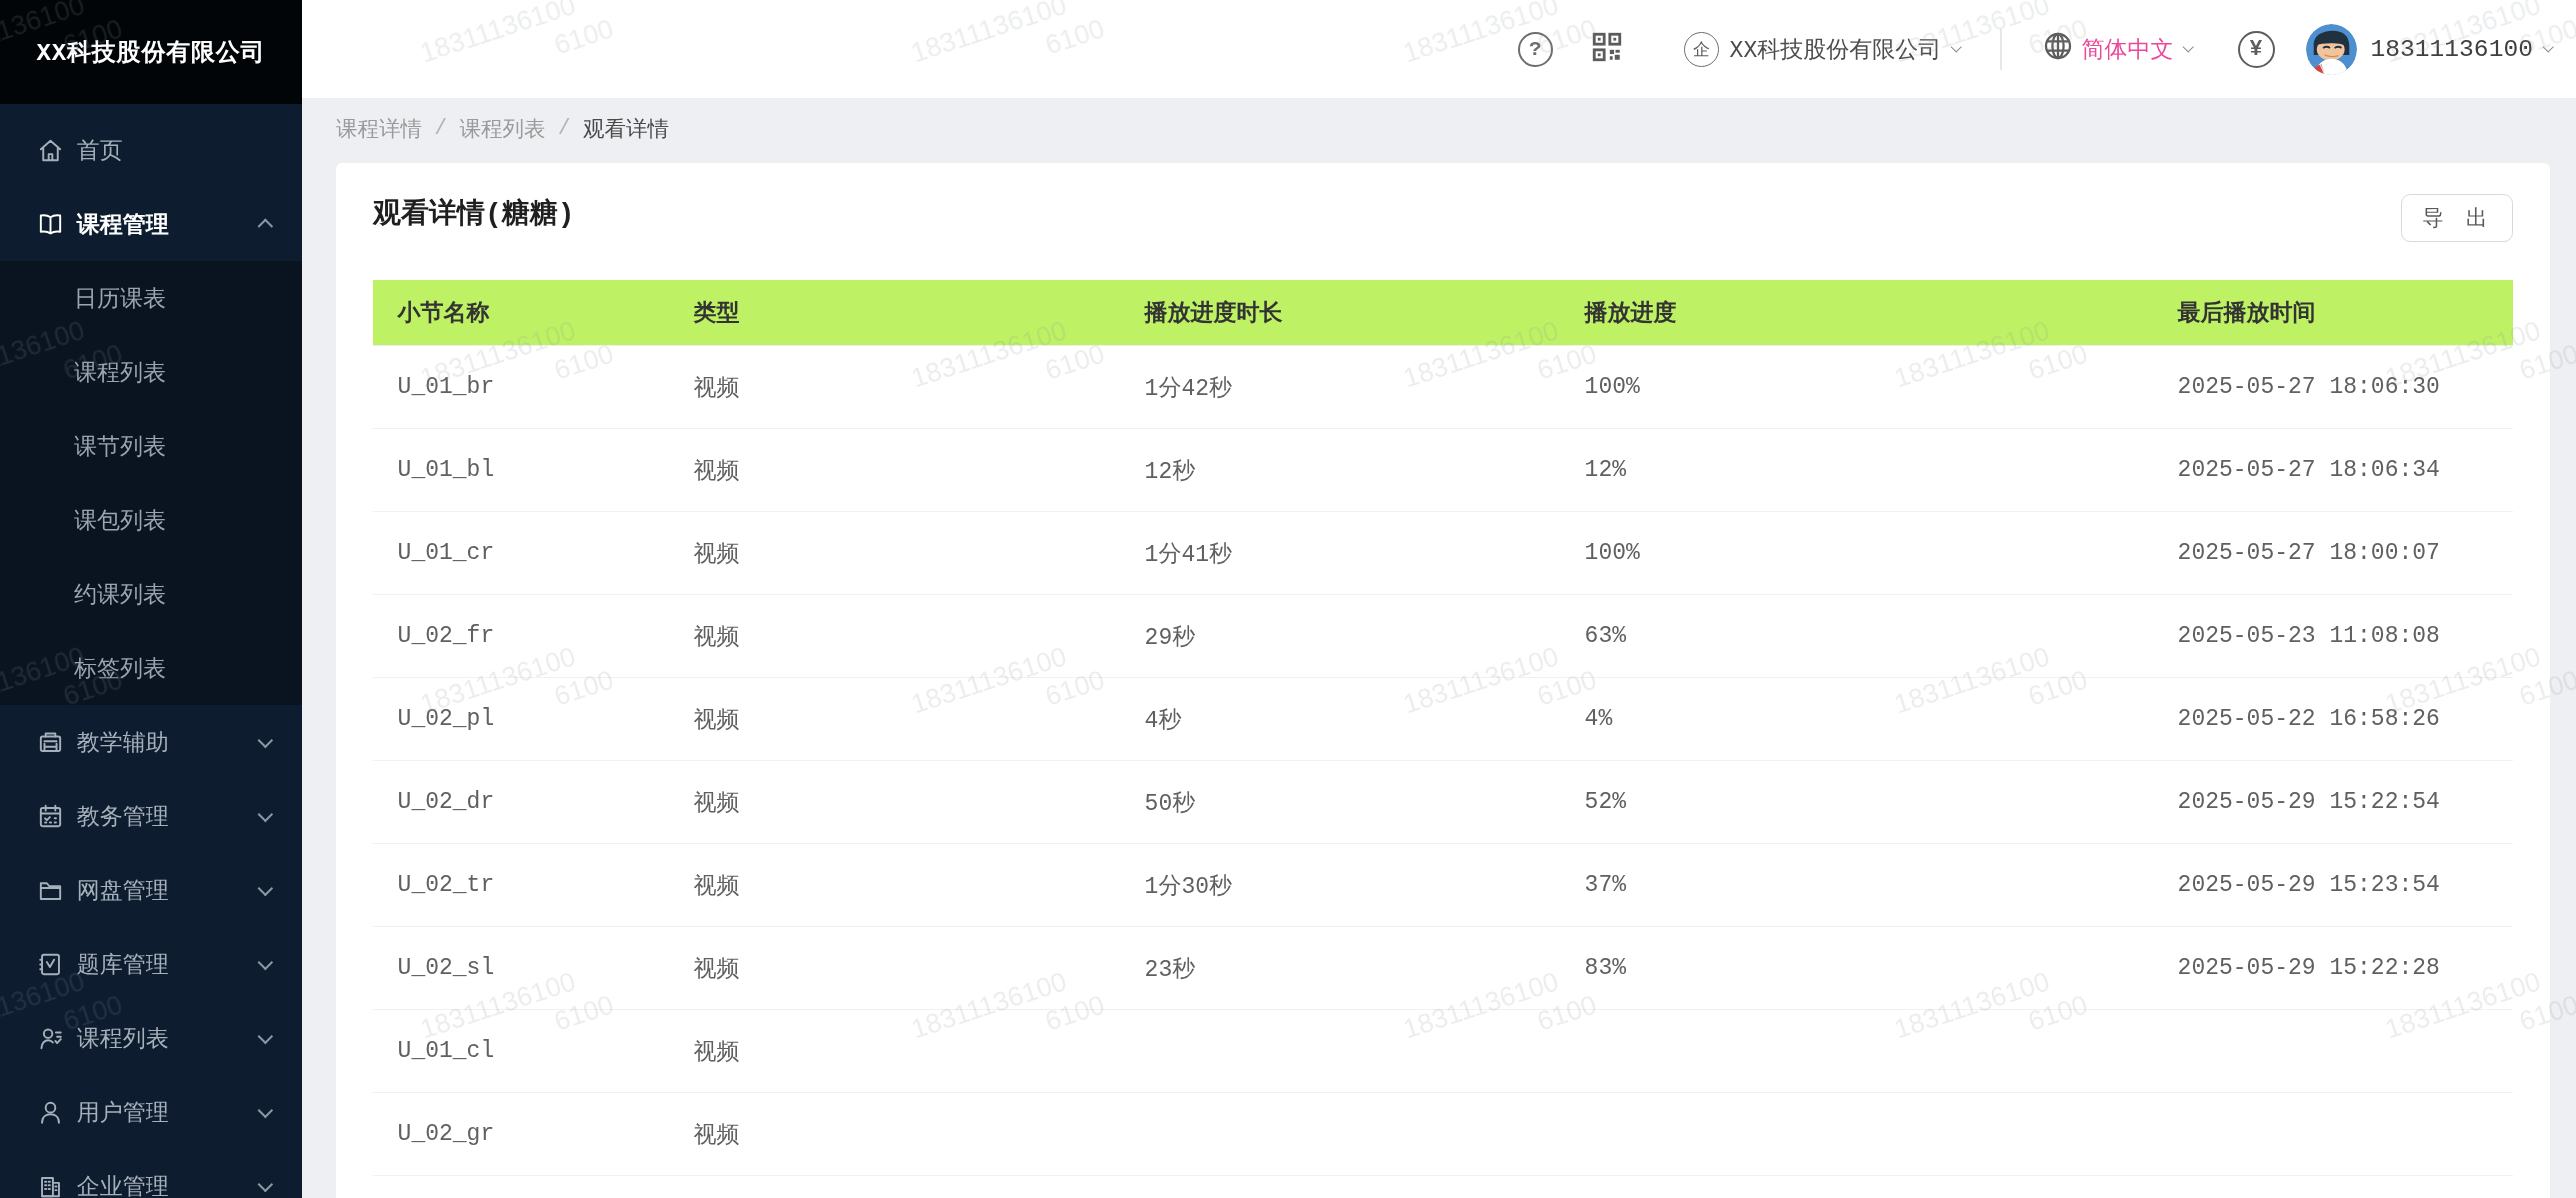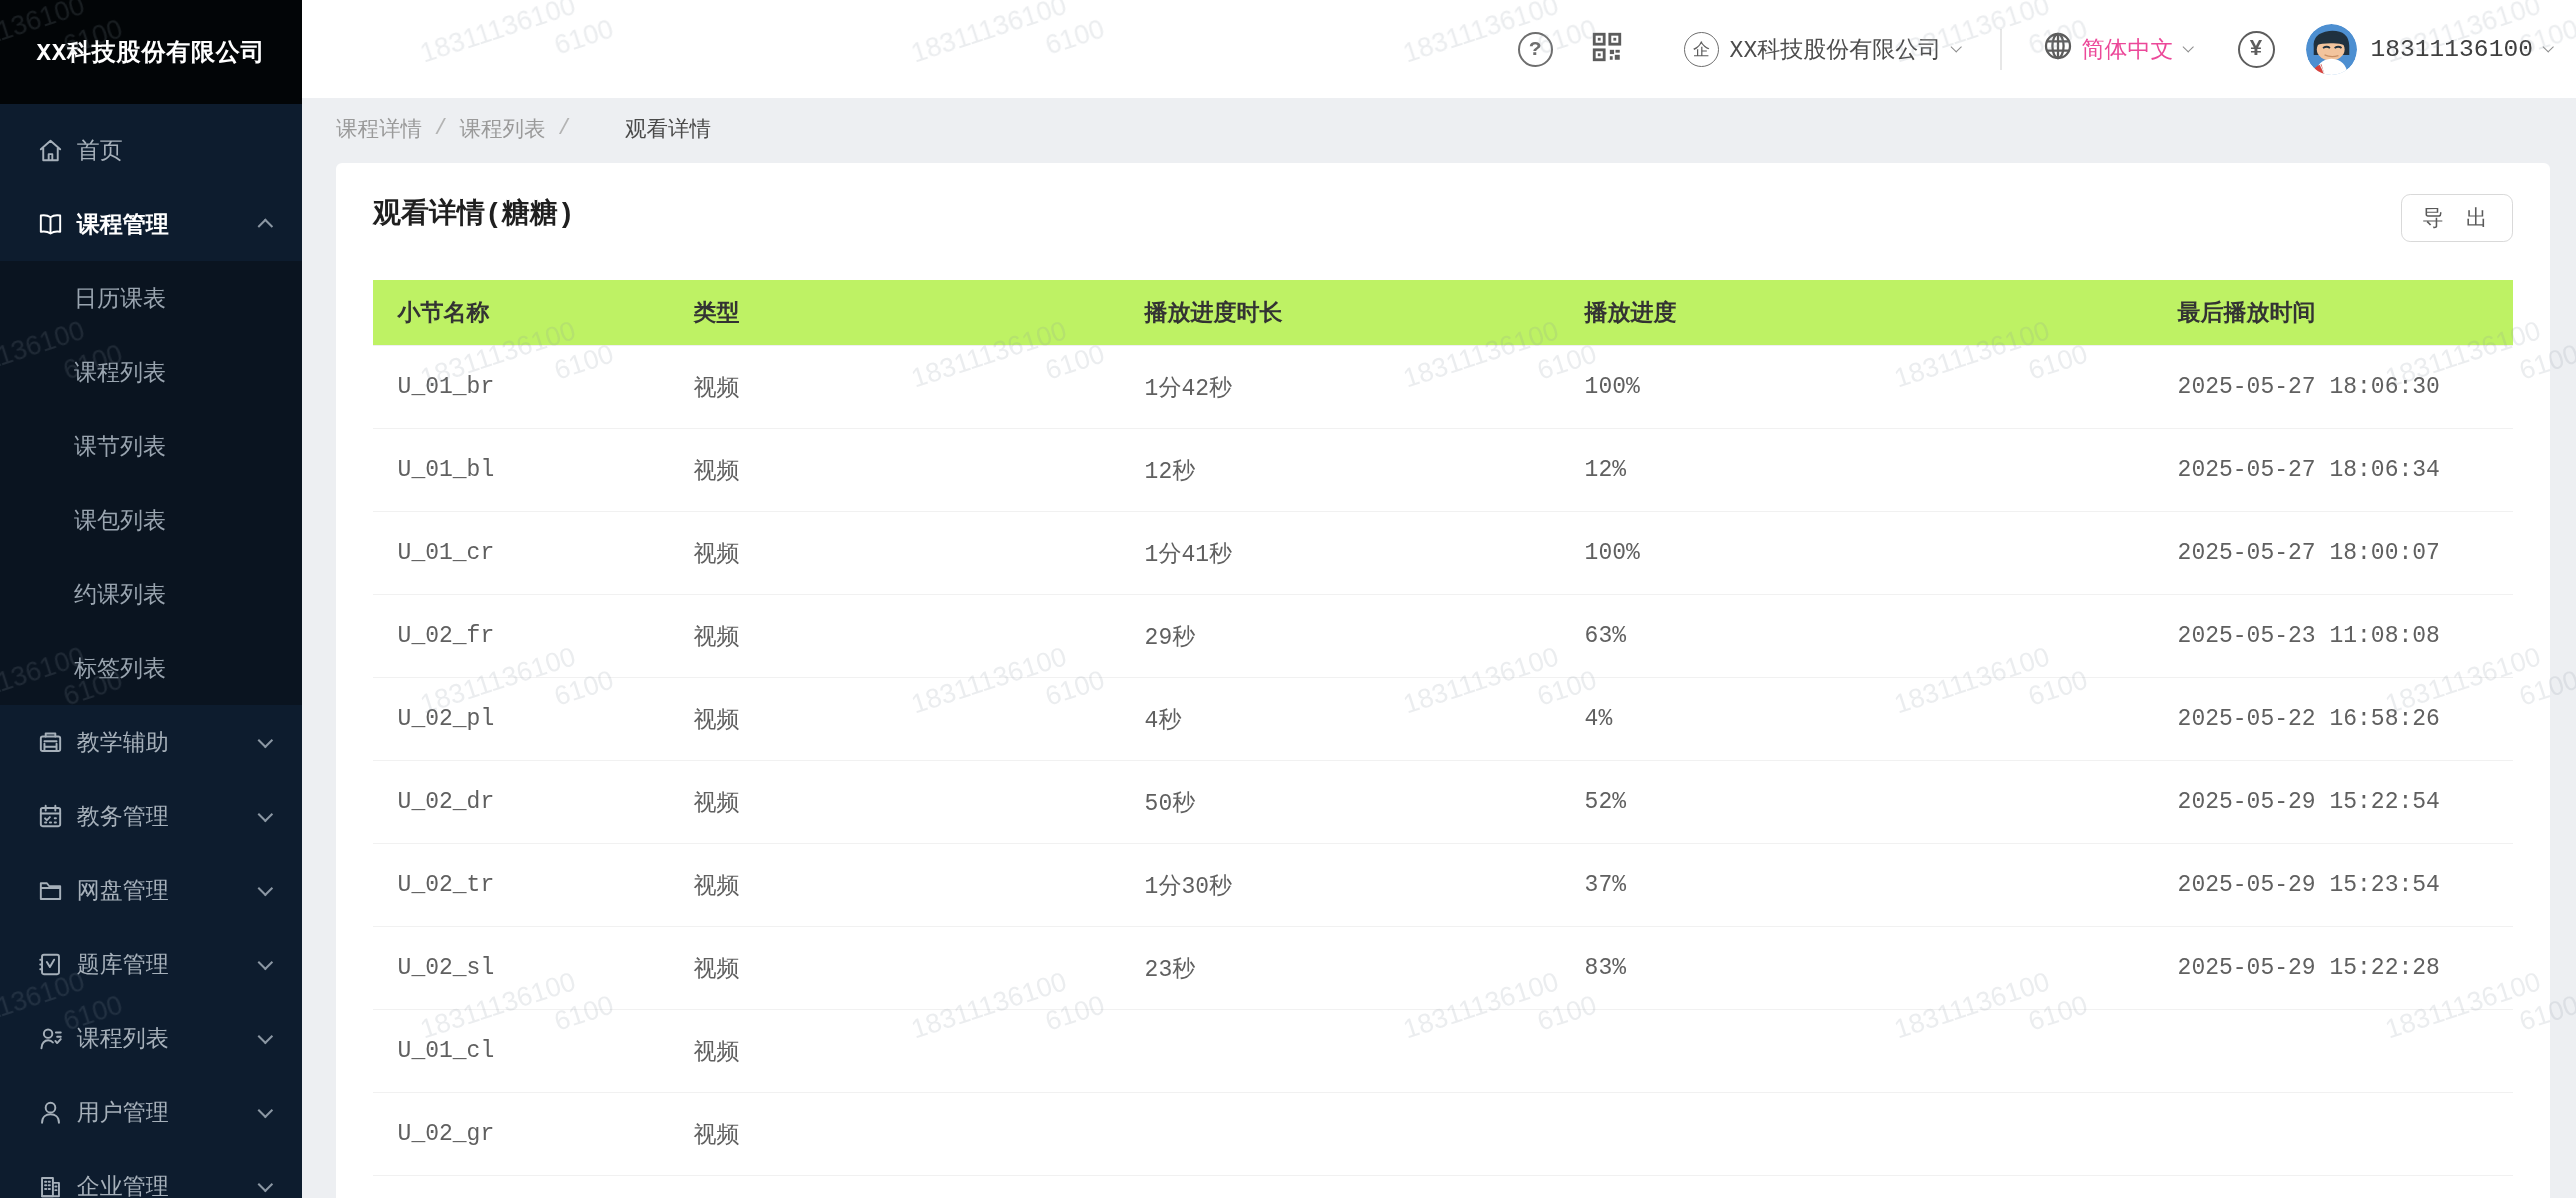--- a/index.html
+++ b/index.html
@@ -50,21 +50,21 @@
   .yen { margin-left:45px; width:37px; height:37px; border:2.7px solid #5d5d5d; border-radius:50%;
     display:flex; align-items:center; justify-content:center; font-size:21.5px; font-weight:700; color:#5d5d5d; }
   .avatar { margin-left:31px; width:51px; height:51px; border-radius:50%; overflow:hidden; flex:0 0 51px; }
   .avatar svg { width:51px; height:51px; display:block; }
   .phone { margin-left:14px; font-size:24.6px; color:#3f3f3f; font-weight:500; }
 
   
   .breadcrumb { height:60px; display:flex; align-items:center; padding-left:34px;
     font-size:21.5px; background:#edeff2; flex:0 0 60px; }
   .bc-item { color:#9a9a9a; }
-  .bc-item.current { color:#4a4a4a;margin-left:42px; }
+  .bc-item.current { color:#4a4a4a; }
   .bc-sep { color:#b3b3b3; margin:0 12.3px; }
 
   
   .content { flex:1; padding:4.6px 28px 0 34px; overflow:hidden; }
   .card { background:#ffffff; border-radius:6.1px; height:1075px; padding:31px 37px 0 37px; position:relative; }
   .card-title { font-size:28px; font-weight:700; color:#1f1f1f; }
   .export-btn { position:absolute; right:37px; top:31px; min-width:100px; height:48px;
     background:#ffffff; border:1.5px solid #d9d9d9; border-radius:9.2px; font-size:21.5px; color:#595959;
     display:flex; align-items:center; justify-content:center; cursor:pointer;
     font-family:inherit; letter-spacing:4.6px; padding:0 20px; }

